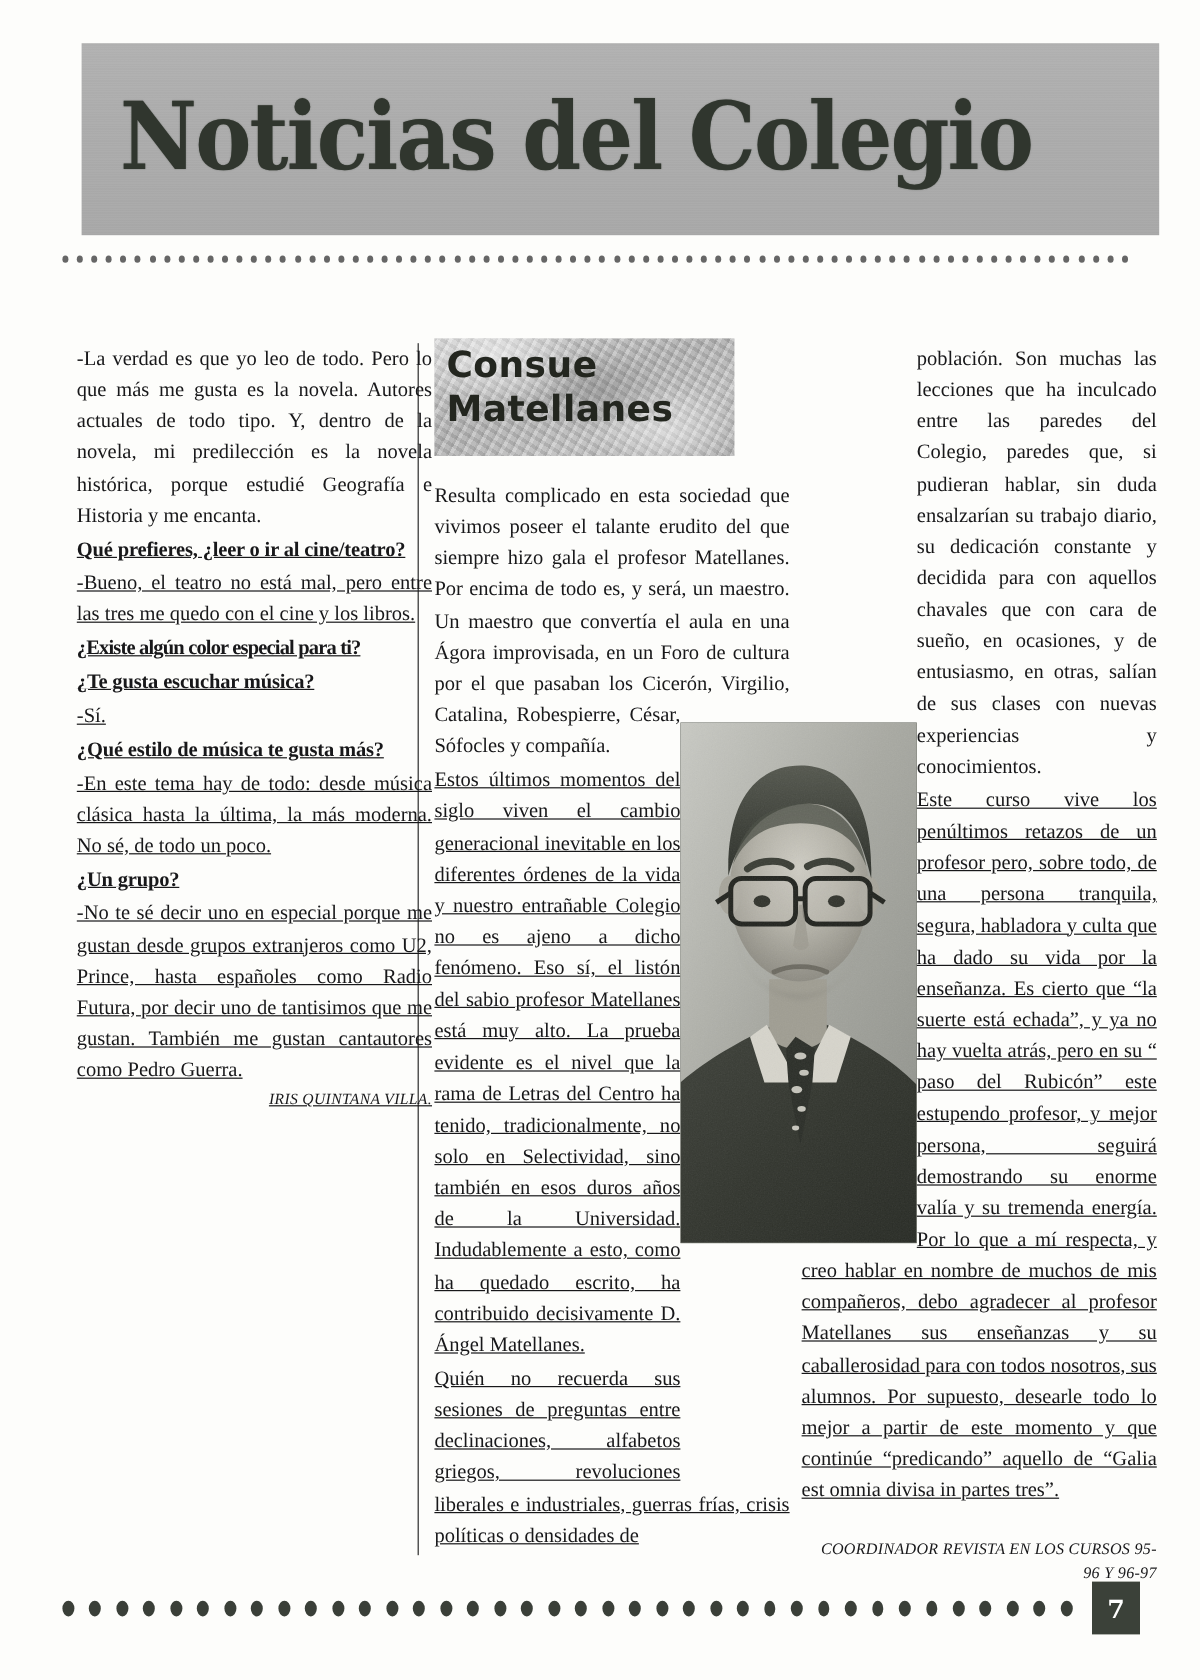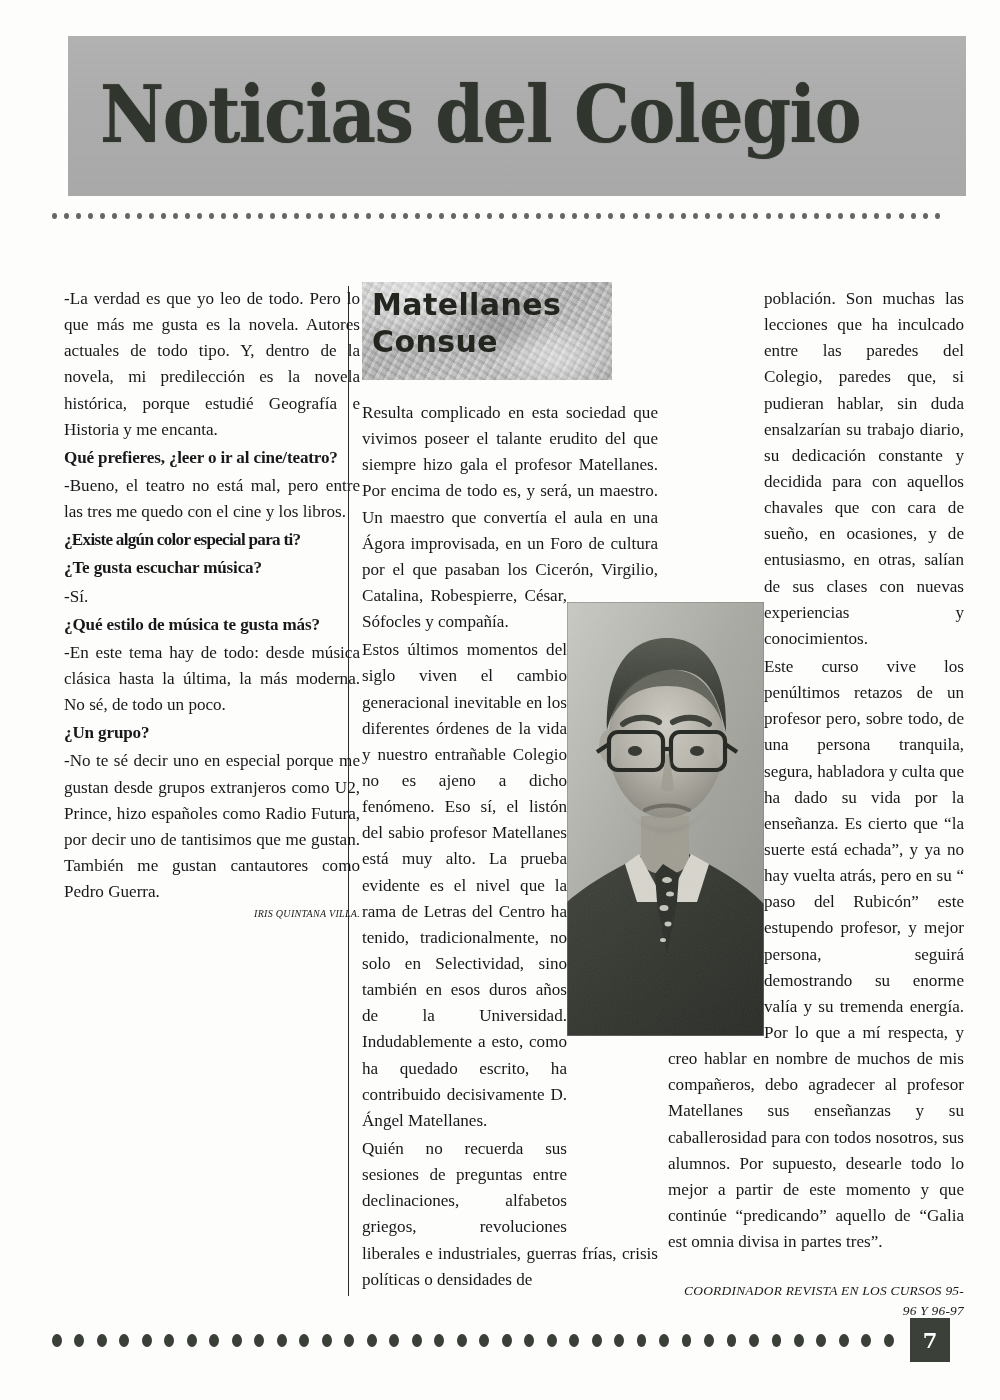--- a/index.html
+++ b/index.html
@@ -60,37 +60,37 @@
   }
   .col1{left:64px;width:296px;}
   .col2{left:362px;width:296px;}
   .col3{left:668px;width:296px;}
 
   .vrule{
     position:absolute;left:348px;top:286px;width:1.4px;height:1010px;background:#2b2b2b;
   }
 
   .col p{margin:0 0 0 0;text-indent:0;}
-  .col p + p{margin-top:2px;}
+  .col p + p{margin-top:2px;text-decoration:underline;}
   .q{
     font-weight:700;
     font-family:"Liberation Serif","DejaVu Serif",serif;
     margin-top:9px;margin-bottom:4px;
     text-align:justify;
     font-size:17.1px;
     letter-spacing:-.15px;
   }
   .q.tight{letter-spacing:-.7px;}
   .ans{margin-top:4px;}
   .indent{text-indent:26px;}
 
   .credit{
     text-align:right;
     font-style:italic;
-    font-size:10px;
+    font-size:13px;
     letter-spacing:.3px;
     margin-top:11px;
     line-height:1.45;
   }
   .credit-block{
     text-align:right;
     font-style:italic;
     font-size:13.4px;
     letter-spacing:.25px;
     line-height:1.5;
@@ -223,28 +223,28 @@
   <div class="col col1">
     <p>-La verdad es que yo leo de todo. Pero lo que más me gusta es la novela. Autores actuales de todo tipo. Y, dentro de la novela, mi predilección es la novela histórica, porque estudié Geografía e Historia y me encanta.</p>
     <p class="q">Qué prefieres, ¿leer o ir al cine/teatro?</p>
     <p class="ans">-Bueno, el teatro no está mal, pero entre las tres me quedo con el cine y los libros.</p>
     <p class="q tight">¿Existe algún color especial para ti?</p>
     <p class="q">¿Te gusta escuchar música?</p>
     <p class="ans">-Sí.</p>
     <p class="q">¿Qué estilo de música te gusta más?</p>
     <p class="ans">-En este tema hay de todo: desde música clásica hasta la última, la más moderna. No sé, de todo un poco.</p>
     <p class="q">¿Un grupo?</p>
-    <p class="ans">-No te sé decir uno en especial porque me gustan desde grupos extranjeros como U2, Prince, hizo españoles como Radio Futura, por decir uno de tantisimos que me gustan. También me gustan cantautores como Pedro Guerra.</p>
+    <p class="ans">-No te sé decir uno en especial porque me gustan desde grupos extranjeros como U2, Prince, hasta españoles como Radio Futura, por decir uno de tantisimos que me gustan. También me gustan cantautores como Pedro Guerra.</p>
     <p class="credit">IRIS QUINTANA VILLA.</p>
   </div>
 
   <div class="headline-panel">
     <div class="headline-text">
+      <div>Consue</div>
       <div>Matellanes</div>
-      <div>Consue</div>
     </div>
   </div>
 
   <div class="col col2" style="top:400px;">
     <div class="shim shim-right" style="height:200px;width:0;"></div>
     <div class="shim shim-right" id="photo-shim-col2" style="height: 636px; width: 91px; margin-top: 202px; margin-bottom: -202px;"></div>
     <p class="indent">Resulta complicado en esta sociedad que vivimos poseer el talante erudito del que siempre hizo gala el profesor Matellanes. Por encima de todo es, y será, un maestro. Un maestro que convertía el aula en una Ágora improvisada, en un Foro de cultura por el que pasaban los Cicerón, Virgilio, Catalina, Robespierre, César, Sófocles y compañía.</p>
     <p class="indent">Estos últimos momentos del siglo viven el cambio generacional inevitable en los diferentes órdenes de la vida y nuestro entrañable Colegio no es ajeno a dicho fenómeno. Eso sí, el listón del sabio profesor Matellanes está muy alto. La prueba evidente es el nivel que la rama de Letras del Centro ha tenido, tradicionalmente, no solo en Selectividad, sino también en esos duros años de la Universidad. Indudablemente a esto, como ha quedado escrito, ha contribuido decisivamente D. Ángel Matellanes.</p>
     <p class="indent" id="p3-col2">Quién no recuerda sus sesiones de preguntas entre declinaciones, alfabetos griegos, revoluciones liberales e industriales, guerras frías, crisis políticas o densidades de</p>
   </div>

